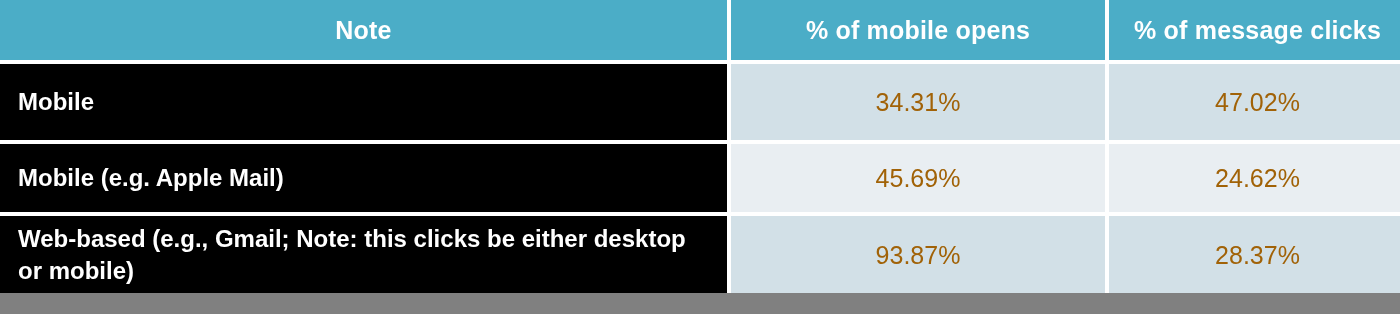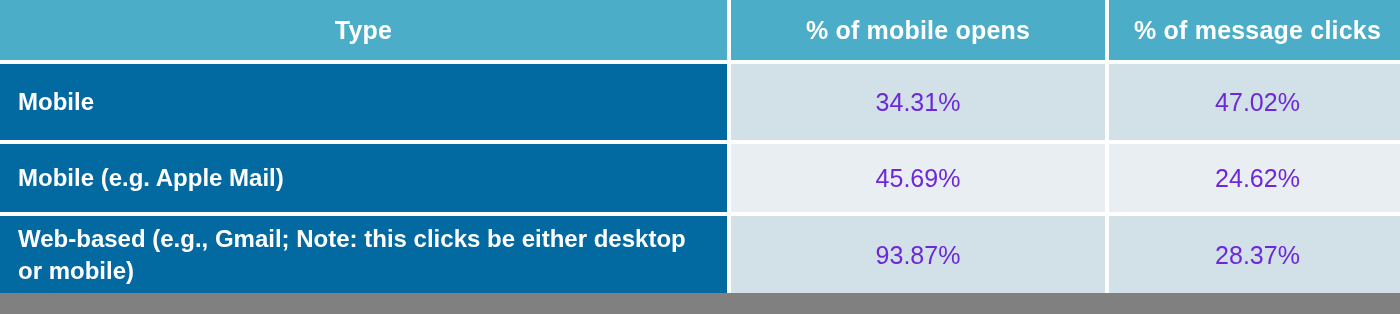--- a/index.html
+++ b/index.html
@@ -42,33 +42,33 @@
     font-size: 25px;
     height: 60px;
     padding: 0 10px;
     text-align: center;
     vertical-align: middle;
     letter-spacing: 0.2px;
   }
 
   
   td.label-cell {
-    background: #0369a1;
+    background: #000000;
     color: #ffffff;
     font-weight: bold;
     font-size: 24px;
     text-align: left;
     vertical-align: middle;
     padding: 6px 12px 6px 18px;
     line-height: 1.32;
   }
 
   
   td.value-cell {
-    color: #6d28d9;
+    color: #a16207;
     font-size: 25px;
     text-align: center;
     vertical-align: middle;
     padding: 6px 10px;
     font-weight: normal;
   }
 
   tr.row-shade-a td.value-cell { background: #d2e0e7; }
   tr.row-shade-b td.value-cell { background: #e9eef2; margin-left: 24px; }
 
@@ -91,21 +91,21 @@
 
 <div id="table-wrap">
   <table class="data-table">
     <colgroup>
       <col class="col-type">
       <col class="col-opens">
       <col class="col-clicks">
     </colgroup>
     <thead>
       <tr>
-        <th>Type</th>
+        <th>Note</th>
         <th>% of mobile opens</th>
         <th>% of message clicks</th>
       </tr>
     </thead>
     <tbody>
       <tr class="row-1 row-shade-a">
         <td class="label-cell">Mobile</td>
         <td class="value-cell">34.31%</td>
         <td class="value-cell">47.02%</td>
       </tr>

